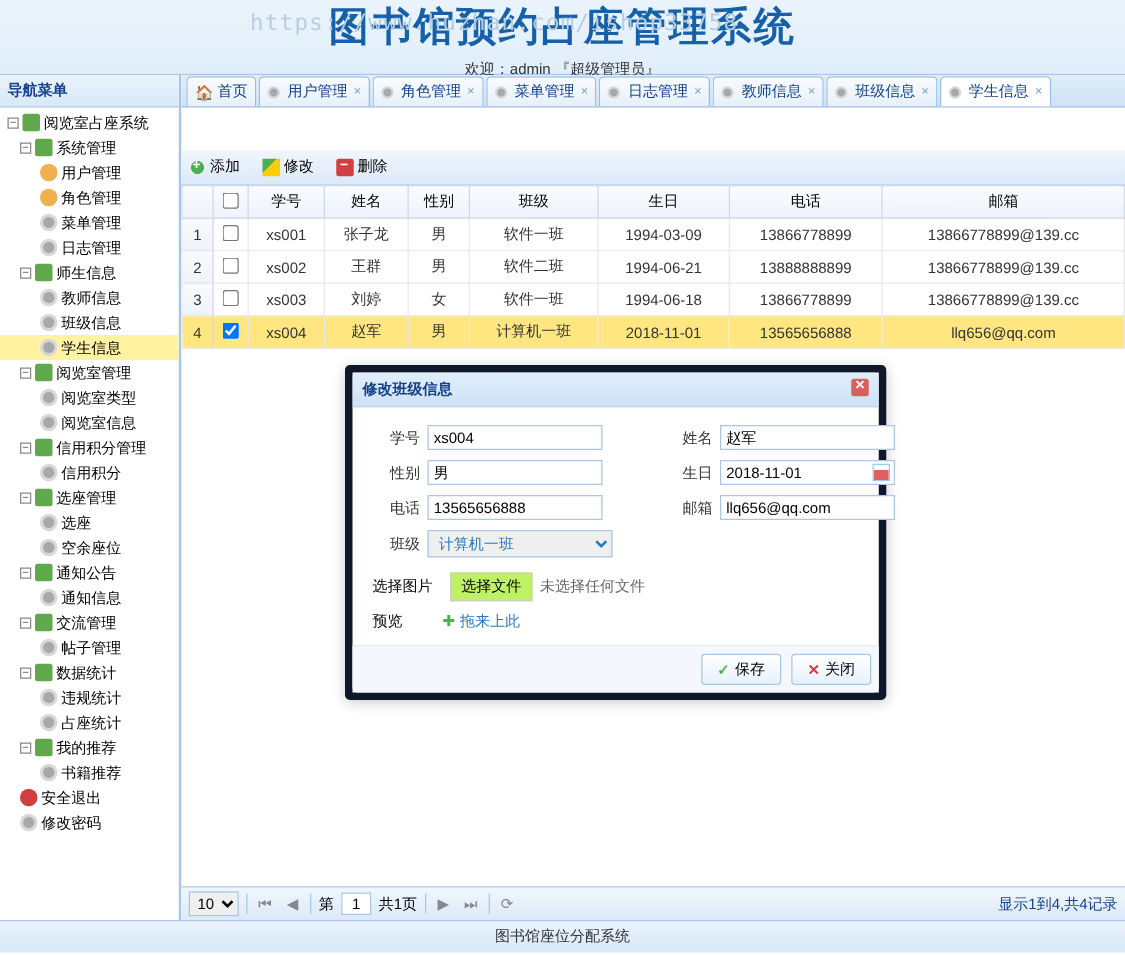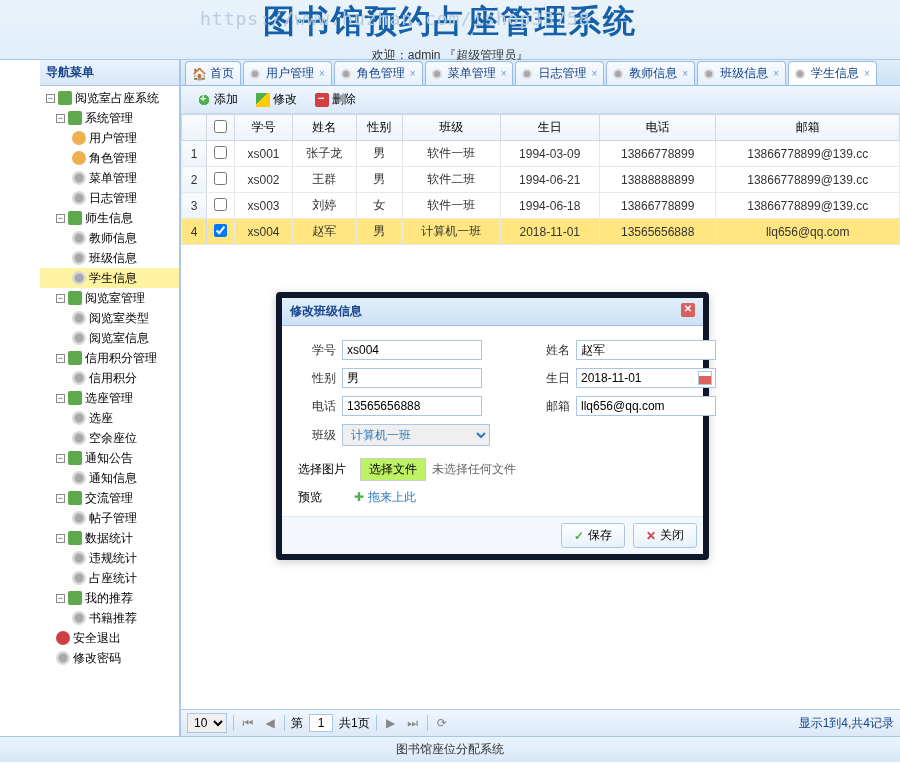--- a/index.html
+++ b/index.html
@@ -5,21 +5,21 @@
 * { box-sizing: border-box; margin: 0; padding: 0; font-family: "Microsoft YaHei", Arial, sans-serif; font-size: 12px; }
 body { background: #fff; width: 900px; height: 764px; overflow: hidden; position: relative; }
 
 .header { height: 60px; background: linear-gradient(#eaf3fb, #e0eefa); border-bottom: 1px solid #a9c6e7; text-align: center; }
 .header h1 { font-size: 32px; color: #1560a8; padding-top: 0; letter-spacing: 2px; font-family: Liberation Mono, monospace; }
 .header .watermark { position: absolute; top: 8px; left: 200px; color: #b8cde0; font-size: 18px; font-family: monospace; letter-spacing: 1px; }
 .header .welcome { color: #333; margin-top: 3px; font-size: 13px; }
 
 .main { display: flex; height: 676px; }
 
-.sidebar { width: 180px; border-right: 1px solid #a9c6e7; background: #fff; overflow: hidden; padding-left: 40px; }
+.sidebar { width: 144px; border-right: 1px solid #a9c6e7; background: #fff; overflow: hidden; }
 .sidebar-title { background: linear-gradient(#eaf3fb, #d7e8f8); border-bottom: 1px solid #a9c6e7; padding: 4px 6px; font-weight: bold; color: #15428b; }
 .tree { padding: 2px 0; overflow: auto; height: calc(100% - 22px); }
 .tree-node { white-space: nowrap; padding: 1px 0 1px 6px; cursor: default; line-height: 18px; display: flex; align-items: center; }
 .tree-node.l1 { padding-left: 16px; }
 .tree-node.l2 { padding-left: 32px; }
 .tree-node.selected { background: #fff3a1; }
 .tree-toggle { display: inline-block; width: 9px; height: 9px; border: 1px solid #888; margin-right: 3px; font-size: 9px; line-height: 7px; text-align: center; color: #555; background: #fff; }
 .tree-icon { display: inline-block; width: 14px; height: 14px; margin-right: 3px; border-radius: 2px; vertical-align: middle; }
 .icon-sys { background: #5fa84b; }
 .icon-user { background: #f0b050; border-radius: 50%; }
@@ -27,21 +27,21 @@
 .icon-red { background: #d04040; border-radius: 50%; }
 .icon-root { background: #5fa84b; border-radius: 2px; }
 .tree-label { color: #000; }
 
 .content { flex: 1; display: flex; flex-direction: column; border-left: 1px solid #a9c6e7; }
 .tabs { display: flex; background: linear-gradient(#e0eefa, #cde2f6); border-bottom: 1px solid #99bbe8; padding-left: 4px; height: 26px; align-items: flex-end; }
 .tab { background: linear-gradient(#f8fbff, #e6f0fa); border: 1px solid #99bbe8; border-bottom: none; border-radius: 4px 4px 0 0; padding: 3px 6px; margin-right: 2px; display: flex; align-items: center; gap: 3px; color: #15428b; font-size: 11px; }
 .tab.active { background: #fff; }
 .tab .close { color: #6fa0d0; margin-left: 2px; font-size: 10px; }
 
-.toolbar { background: linear-gradient(#f0f6fd, #dce9f8); border-bottom: 1px solid #c5d9ed; padding: 3px 12px; display: flex; gap: 10px; }
+.toolbar { background: linear-gradient(#f0f6fd, #dce9f8); border-bottom: 1px solid #c5d9ed; padding: 3px 2px; display: flex; gap: 10px; margin-top: 34px; }
 .tbtn { display: flex; align-items: center; gap: 3px; cursor: pointer; padding: 2px 4px; }
 .tbtn-icon { width: 14px; height: 14px; }
 .icon-add { background: radial-gradient(circle, #4caf50 50%, transparent 55%); position: relative; }
 .icon-add::after { content: "+"; position: absolute; color: #fff; font-size: 11px; font-weight: bold; left: 3px; top: -1px; }
 .icon-edit { background: linear-gradient(135deg, #4caf50 40%, #fc0 40%); }
 .icon-del { background: #d04040; border-radius: 2px; position: relative; }
 .icon-del::after { content: "−"; position: absolute; color: #fff; font-size: 11px; font-weight: bold; left: 3px; top: -1px; }
 
 .grid { flex: 1; overflow: auto; position: relative; }
 table { width: 100%; border-collapse: collapse; }

